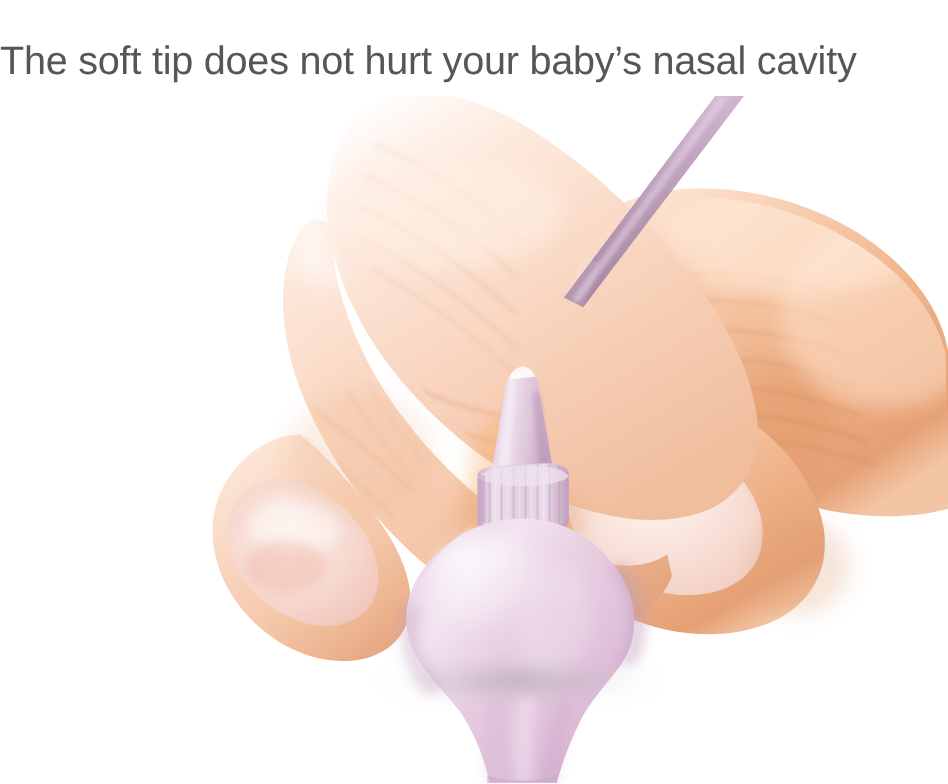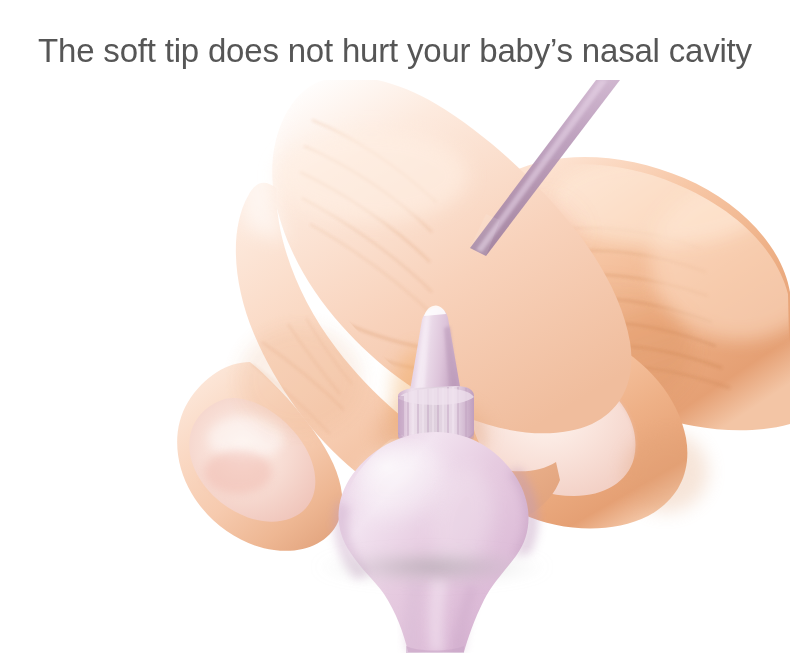--- a/index.html
+++ b/index.html
@@ -17,21 +17,21 @@
     position: relative;
     width: 790px;
     height: 653px;
     background: #ffffff;
     overflow: hidden;
   }
   .headline {
     position: absolute;
     left: 0;
     top: 32px;
-    width: 790px;
+    width: 682px;
     text-align: center;
     font-family: "Liberation Sans", sans-serif;
     font-size: 33px;
     font-weight: 400;
     letter-spacing: -0.2px;
     color: #565656;
     white-space: nowrap;
   }
   .photo {
     position: absolute;

